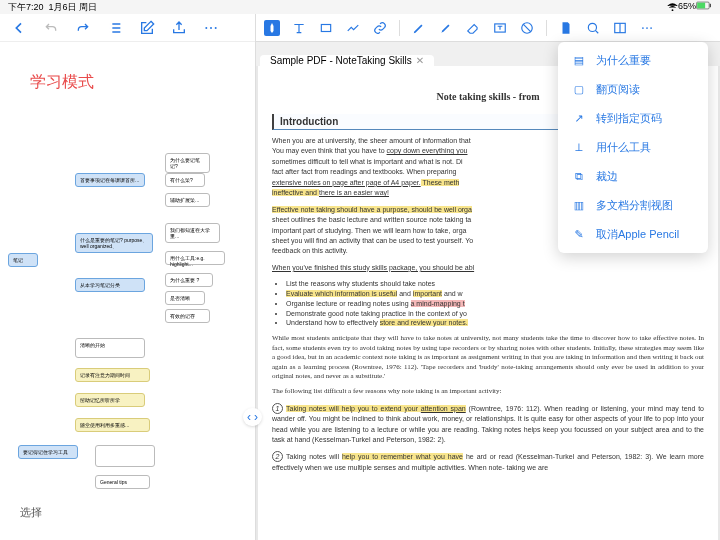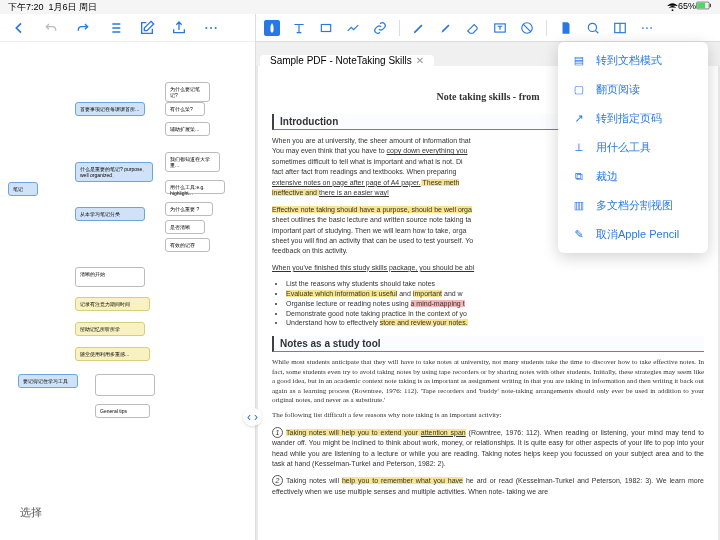--- a/index.html
+++ b/index.html
@@ -99,20 +99,21 @@
           </svg>
         </div>
       <div class="tb-btn">
           <svg viewBox="0 0 24 24" fill="currentColor">
             <circle cx="5" cy="12" r="1.5"></circle>
             <circle cx="12" cy="12" r="1.5"></circle>
             <circle cx="19" cy="12" r="1.5"></circle>
           </svg>
         </div>
     </div>
+    <div class="mode-title">学习模式</div>
     <div class="mindmap">
       <div class="mm-box blue" style="top:140px;left:8px;width:30px;height:14px">笔记</div>
       <div class="mm-box blue" style="top:60px;left:75px;width:70px">首要事项记在每课课首所...</div>
       <div class="mm-box" style="top:40px;left:165px;width:45px">为什么要记笔记?</div>
       <div class="mm-box" style="top:60px;left:165px;width:40px">有什么策?</div>
       <div class="mm-box" style="top:80px;left:165px;width:45px">辅助扩展策...</div>
       <div class="mm-box blue" style="top:120px;left:75px;width:78px">什么是重要的笔记?
 purpose、well organized、</div>
       <div class="mm-box" style="top:110px;left:165px;width:55px;height:20px">我们都知道在大学里...</div>
       <div class="mm-box" style="top:138px;left:165px;width:60px;height:14px">用什么工具:e.g. highlight...</div>
@@ -243,33 +244,32 @@
         <span>feedback on this activity.</span>
       </div>
       <div class="doc-p"><span class="hl-u">When you've finished this study skills package, you should be abl</span></div>
       <ul class="doc-ul">
         <li>List the reasons why students should take notes</li>
         <li><span class="hl-y">Evaluate which information is useful</span><span> and </span><span class="hl-y">important</span><span> and w</span></li>
         <li><span>Organise lecture or reading notes using </span><span class="hl-r">a mind-mapping t</span></li>
         <li>Demonstrate good note taking practice in the context of yo</li>
         <li><span>Understand how to effectively </span><span class="hl-y">store and review your notes.</span></li>
       </ul>
-      <div class="doc-h2">Notes as a study tool</div>
       <div class="doc-p">While most students anticipate that they will have to take notes at university, not many students take the time to discover how to take effective notes. In fact, some students even try to avoid taking notes by using tape recorders or by sharing notes with other students. Initially, these strategies may seem like a good idea, but in an academic context note taking is as important as assignment writing in that you are taking in information and then writing it back out again as a learning process (Rowntree, 1976: 112). 'Tape recorders and 'buddy' note-taking arrangements should only ever be used in addition to your original notes, and never as a substitute.'</div>
       <div class="doc-p">The following list difficult a few reasons why note taking is an important activity:</div>
       <div class="doc-p"><span class="num-circ">1</span><span class="hl-y">Taking notes will help you to extend your </span><span class="hl-y hl-u">attention span</span><span> (Rowntree, 1976: 112). When reading or listening, your mind may tend to wander off. You might be inclined to think about work, money, or relationships. It is quite easy for other aspects of your life to pop into your head while you are listening to a lecture or while you are reading. Taking notes helps keep you focussed on your subject area and to the task at hand (Kesselman-Turkel and Peterson, 1982: 2).</span></div>
       <div class="doc-p"><span class="num-circ">2</span><span>Taking notes will </span><span class="hl-y">help you to remember what you have</span><span> he ard or read (Kesselman-Turkel and Peterson, 1982: 3). We learn more effectively when we use multiple senses and multiple activities. When note- taking we are</span></div>
     </div>
   </div>
 </div>
 
 <div class="menu">
   <div class="menu-item">
       <span class="menu-ico">▤</span>
-      <span>转到文档模式</span>
+      <span>为什么重要</span>
     </div>
   <div class="menu-item">
       <span class="menu-ico">▢</span>
       <span>翻页阅读</span>
     </div>
   <div class="menu-item">
       <span class="menu-ico">↗</span>
       <span>转到指定页码</span>
     </div>
   <div class="menu-item">

